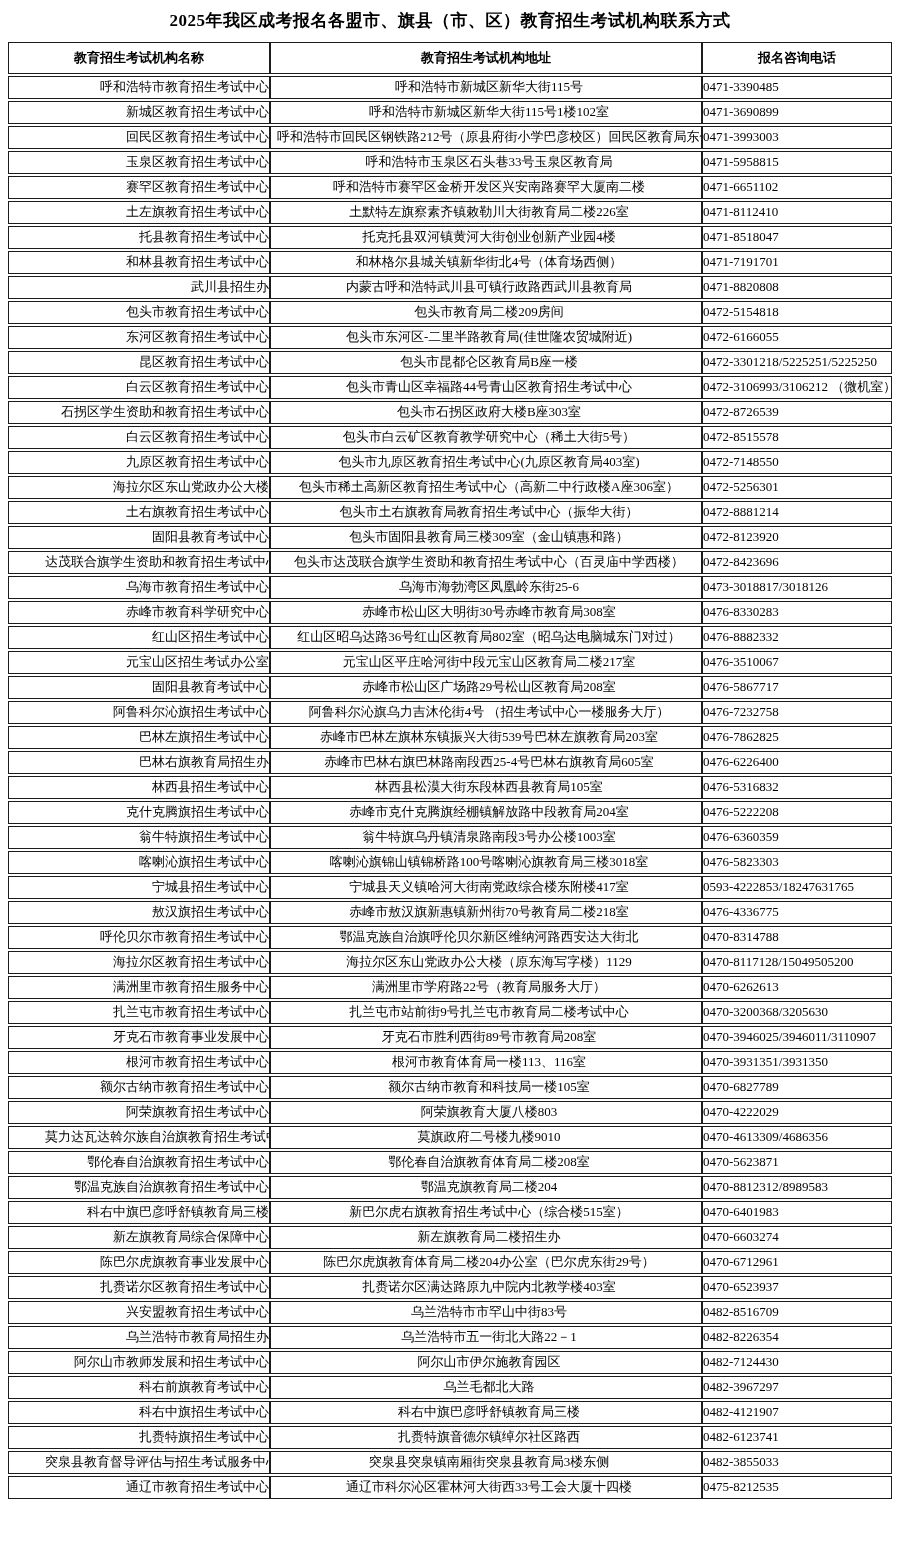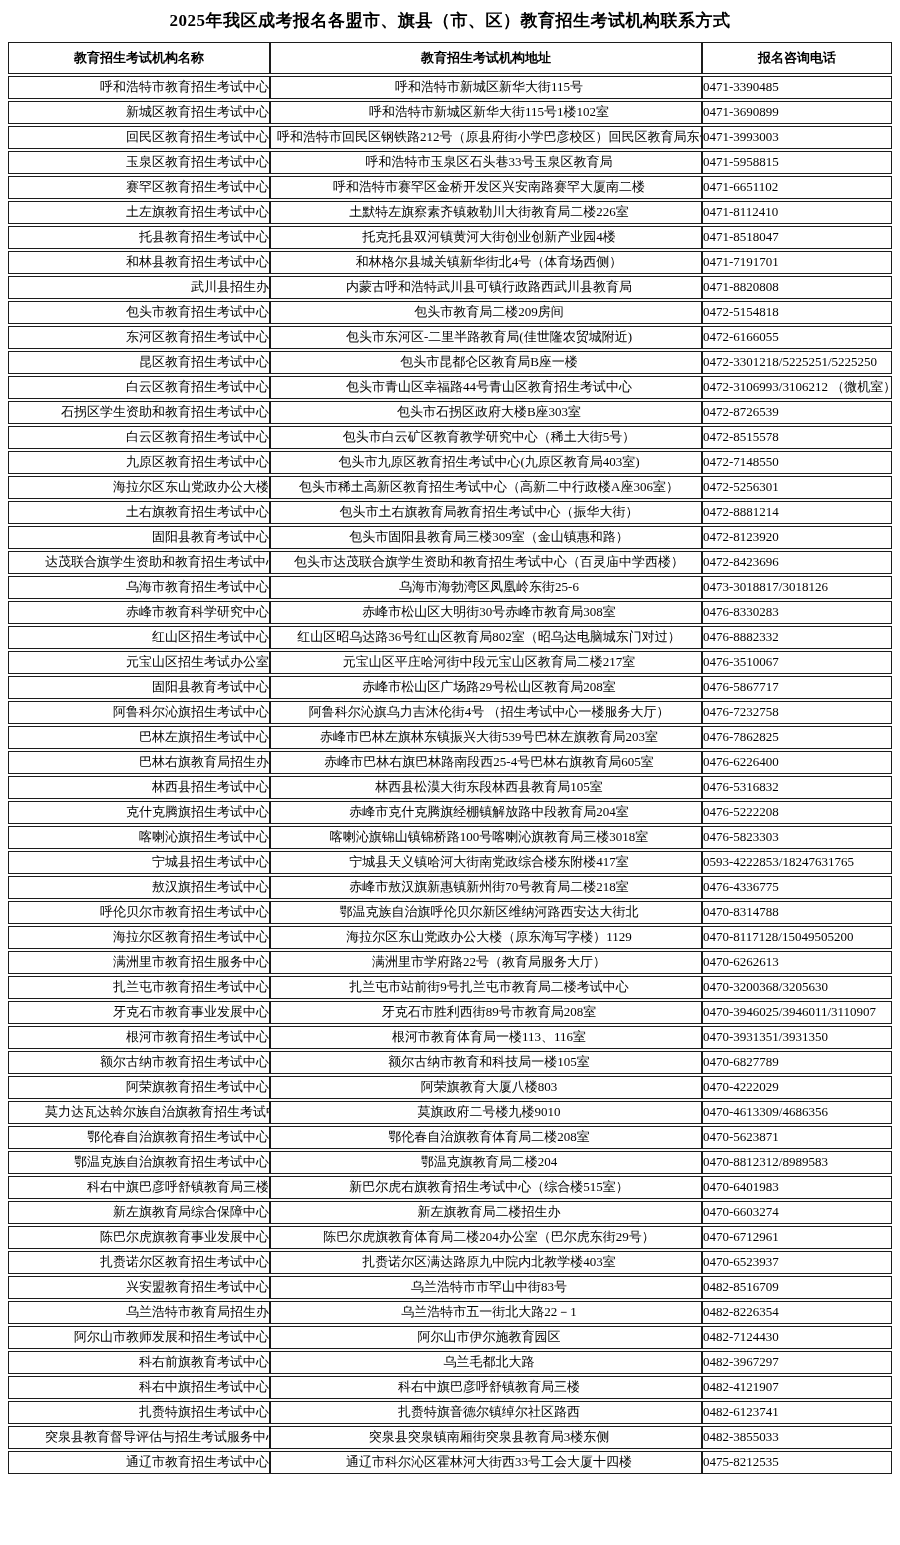--- a/index.html
+++ b/index.html
@@ -217,20 +217,25 @@
           <td class="cell-name">林西县招生考试中心</td>
           <td class="cell-address">林西县松漠大街东段林西县教育局105室</td>
           <td class="cell-phone">0476-5316832</td>
         </tr>
         <tr>
           <td class="cell-name">克什克腾旗招生考试中心</td>
           <td class="cell-address">赤峰市克什克腾旗经棚镇解放路中段教育局204室</td>
           <td class="cell-phone">0476-5222208</td>
         </tr>
         <tr>
+          <td class="cell-name">翁牛特旗招生考试中心</td>
+          <td class="cell-address">翁牛特旗乌丹镇清泉路南段3号办公楼1003室</td>
+          <td class="cell-phone">0476-6360359</td>
+        </tr>
+        <tr>
           <td class="cell-name">喀喇沁旗招生考试中心</td>
           <td class="cell-address">喀喇沁旗锦山镇锦桥路100号喀喇沁旗教育局三楼3018室</td>
           <td class="cell-phone">0476-5823303</td>
         </tr>
         <tr>
           <td class="cell-name">宁城县招生考试中心</td>
           <td class="cell-address">宁城县天义镇哈河大街南党政综合楼东附楼417室</td>
           <td class="cell-phone">0593-4222853/18247631765</td>
         </tr>
         <tr>

